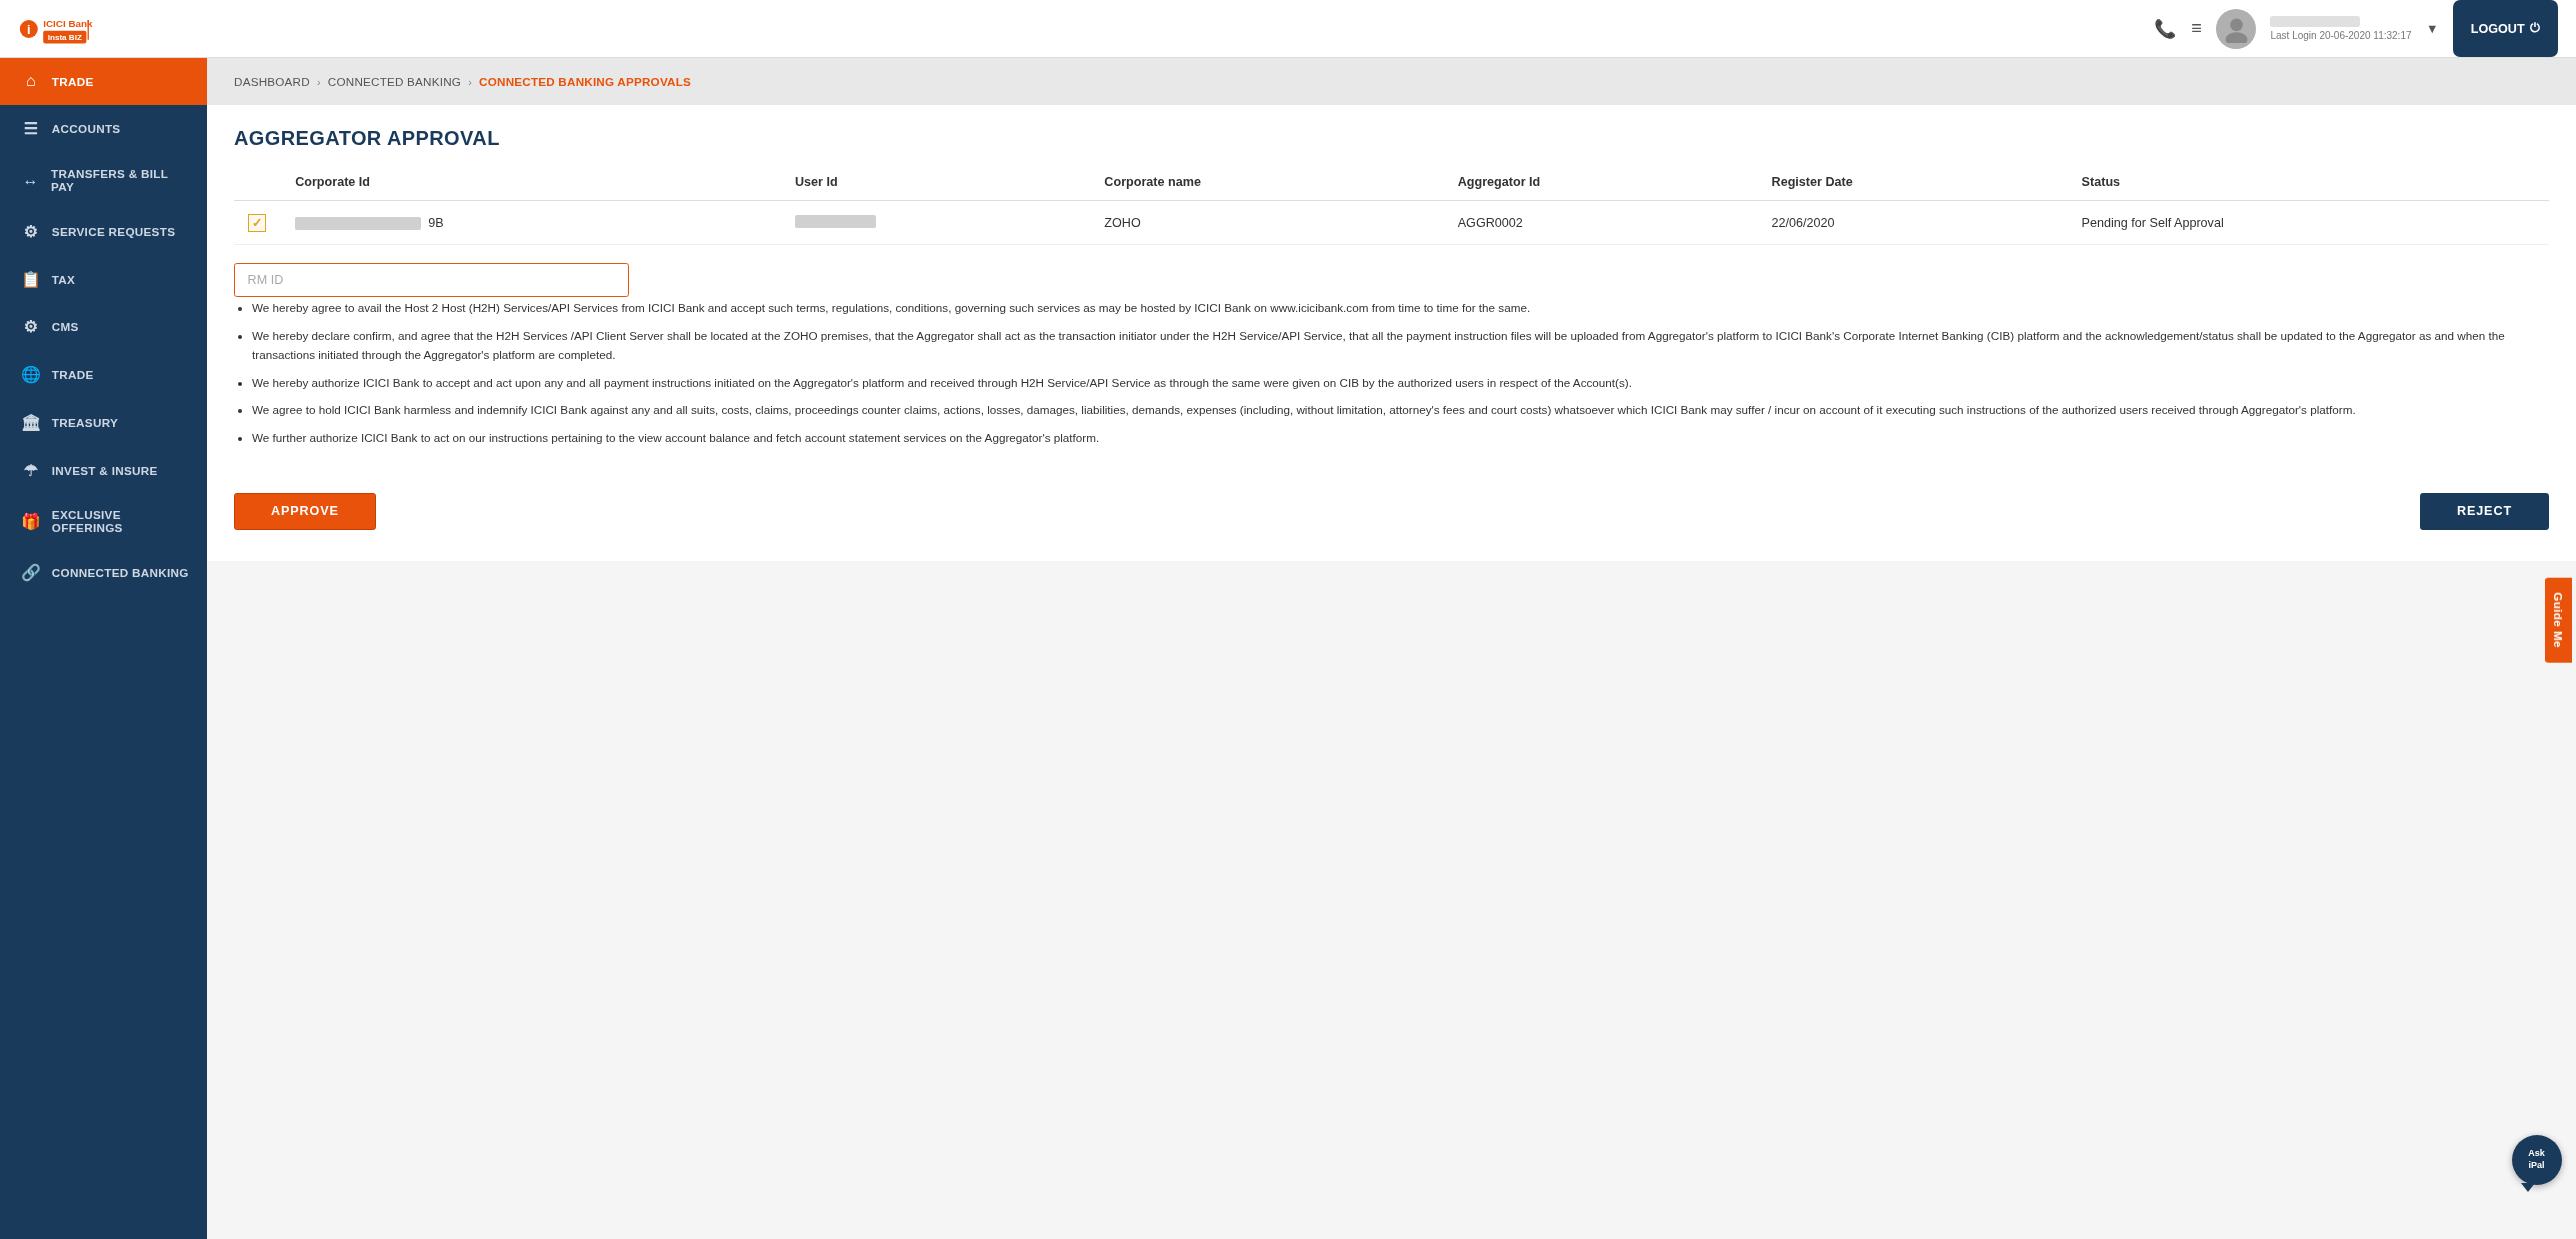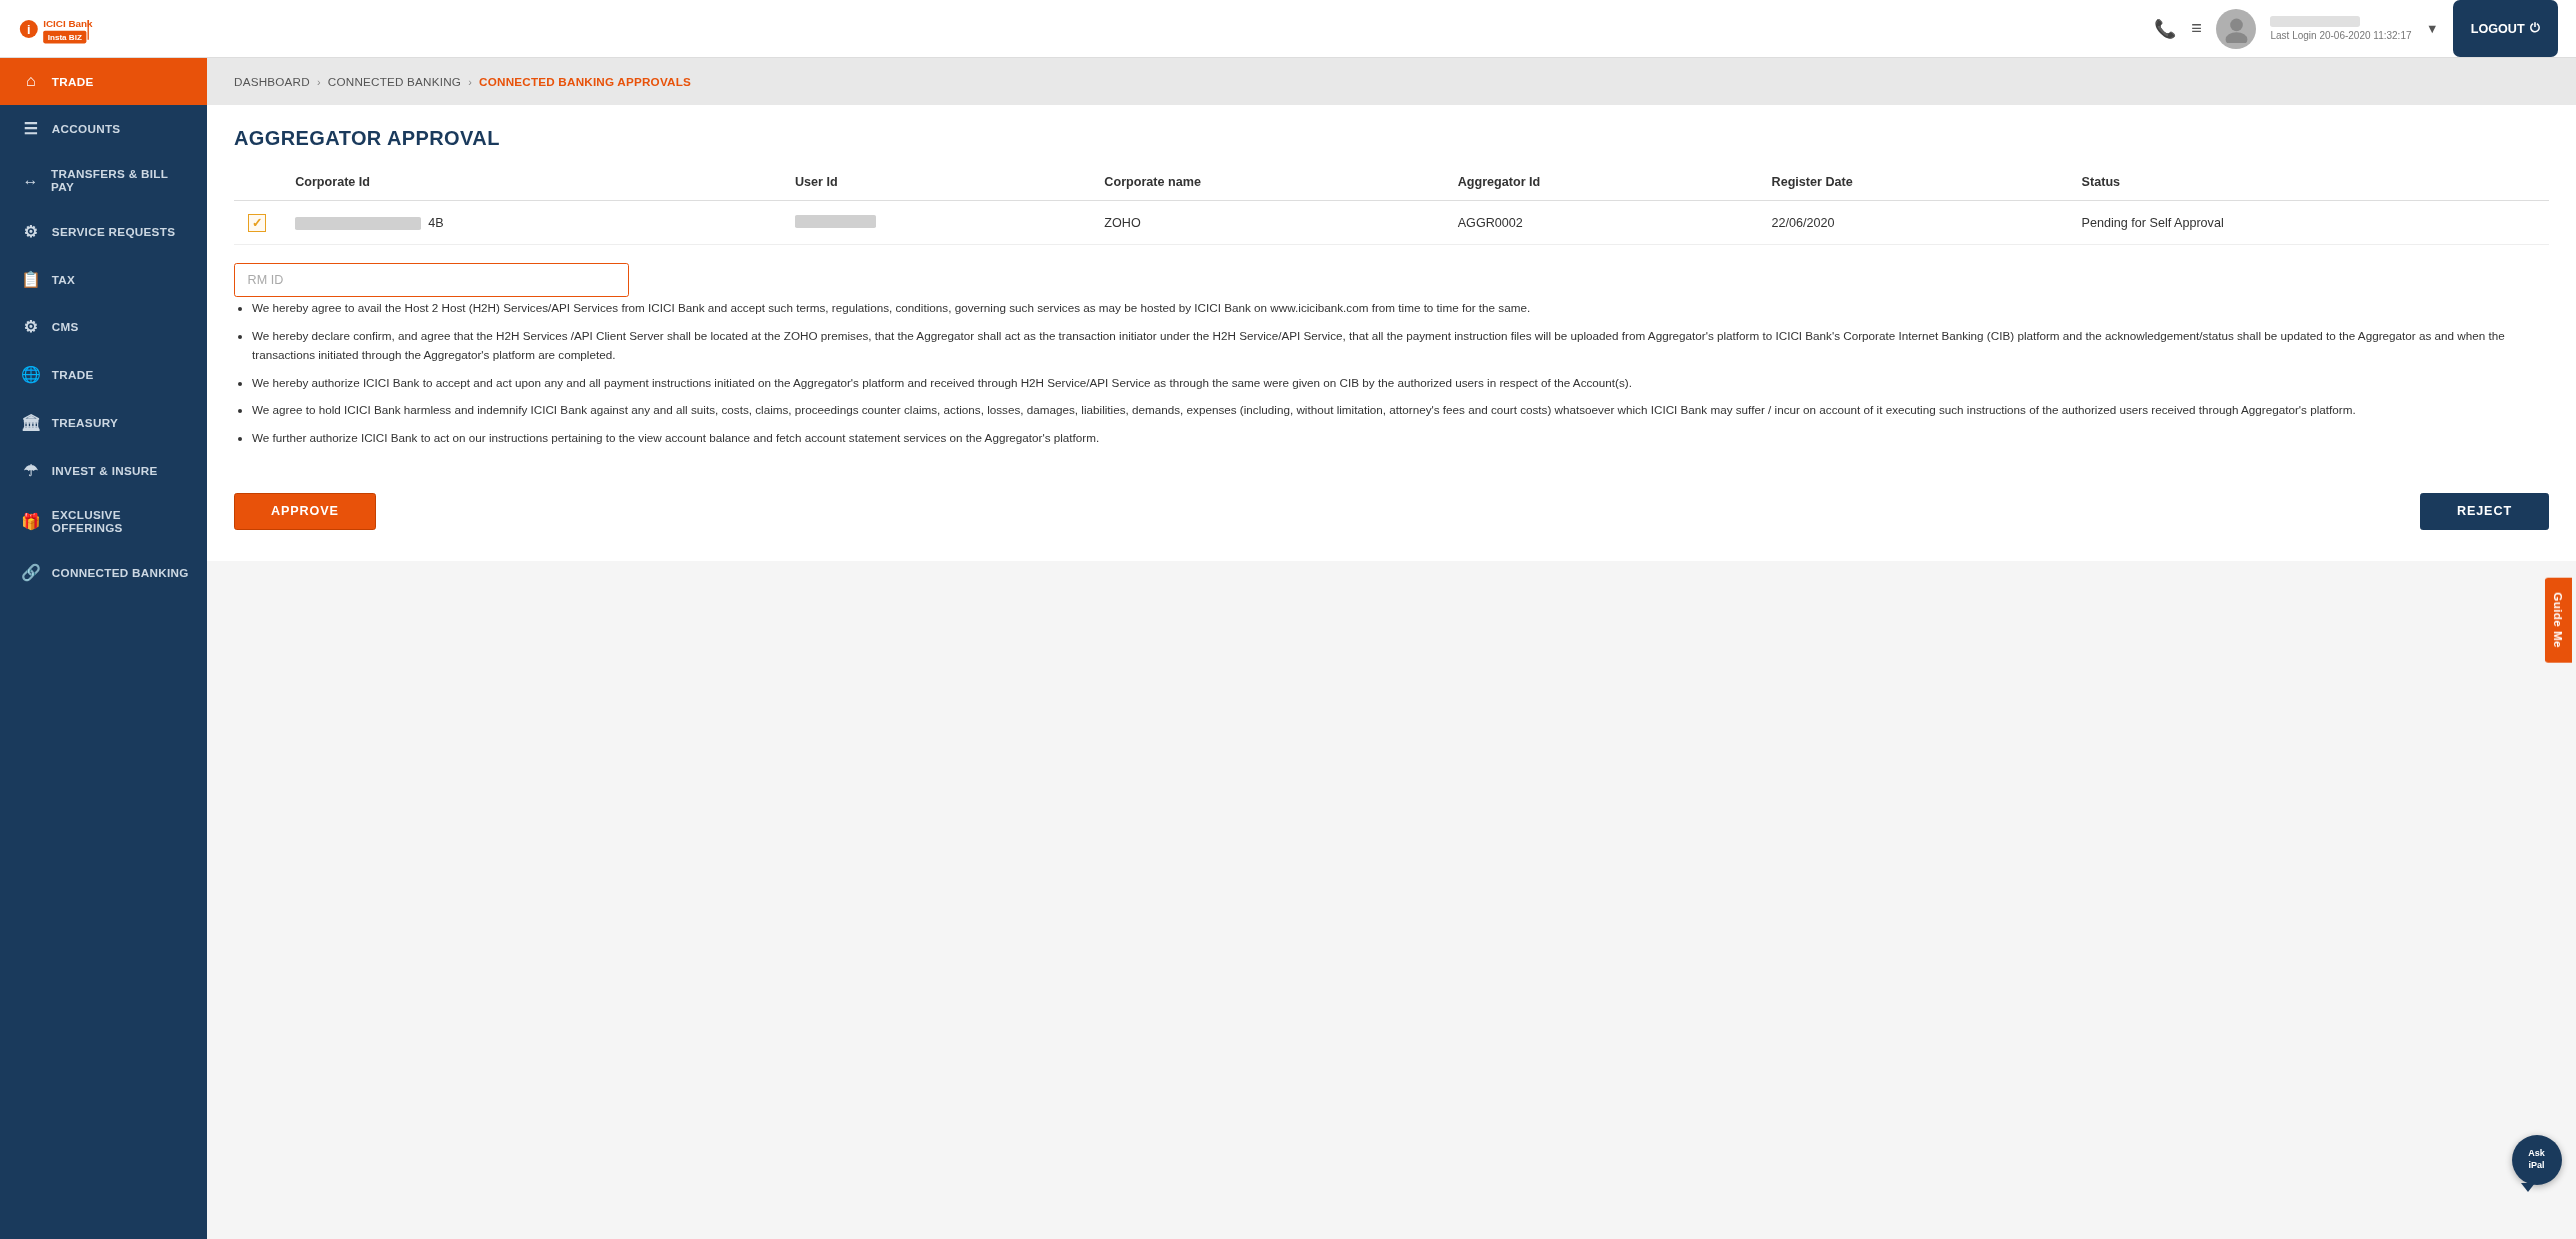--- a/index.html
+++ b/index.html
@@ -448,21 +448,21 @@
         </thead>
         <tbody>
           <tr>
             <td class="checkbox-cell">
               <div class="custom-checkbox checked">
                 <span class="check-mark">✓</span>
               </div>
             </td>
             <td>
               <span style="display:inline-block; background:#d0d0d0; width:126px; height:12.6px; border-radius:1.8px; vertical-align:middle;"></span>
-              <span style="margin-left:3.6px;">4B</span>
+              <span style="margin-left:3.6px;">9B</span>
             </td>
             <td>
               <span style="display:inline-block; background:#d0d0d0; width:81px; height:12.6px; border-radius:1.8px;"></span>
             </td>
             <td>ZOHO</td>
             <td>AGGR0002</td>
             <td>22/06/2020</td>
             <td>Pending for Self Approval</td>
           </tr>
         </tbody>

